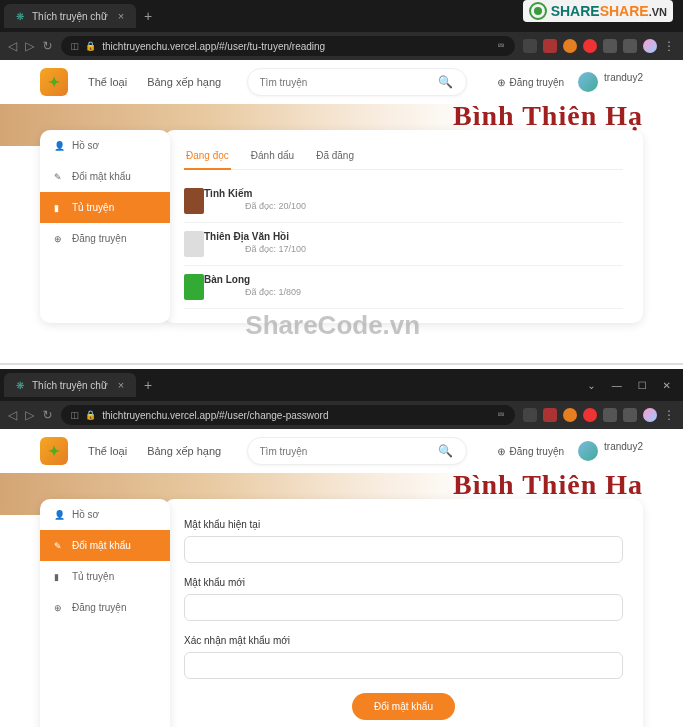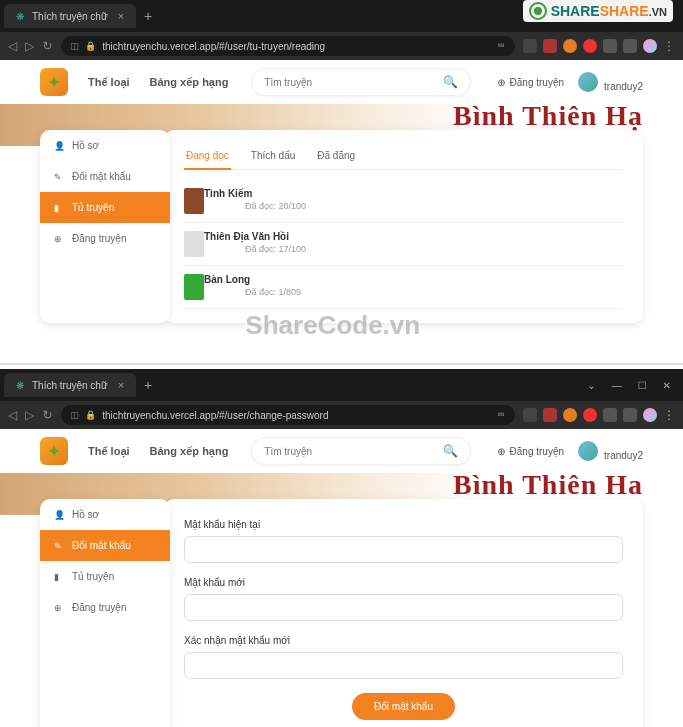--- a/index.html
+++ b/index.html
@@ -22,27 +22,27 @@
 .url-bar { flex: 1; background: #1a1a1a; border-radius: 14px; padding: 4px 10px; display: flex; align-items: center; gap: 6px; }
 .url-text { color: #ccc; font-size: 10px; flex: 1; }
 .lock-icon { color: #888; font-size: 9px; }
 .ext-icons { display: flex; gap: 6px; align-items: center; }
 .ext-icon { width: 14px; height: 14px; border-radius: 3px; display: inline-block; }
 
 
 .site-wrap { background: #fff; position: relative; }
 .site-header { display: flex; align-items: center; padding: 8px 40px; gap: 20px; }
 .logo { width: 28px; height: 28px; background: linear-gradient(135deg, #f5a623, #e67e22); border-radius: 6px; display: flex; align-items: center; justify-content: center; color: #5a2; font-weight: bold; font-size: 14px; }
-.nav-link { color: #555; font-size: 11px; cursor: pointer; font-weight: bold; }
+.nav-link { color: #555; font-size: 11px; cursor: pointer; }
 .search-box { flex: 1; max-width: 220px; margin: 0 auto; background: #fff; border: 1px solid #eee; border-radius: 18px; padding: 6px 12px; display: flex; align-items: center; box-shadow: 0 1px 3px rgba(0,0,0,0.05); justify-content: space-between; }
 .search-input { border: none; outline: none; flex: 1; font-size: 10px; background: transparent; }
 .search-icon { color: #e67e22; font-size: 12px; }
 .header-right { display: flex; align-items: center; gap: 14px; margin-left: auto; }
 .post-link { color: #555; font-size: 10px; display: flex; align-items: center; gap: 4px; cursor: pointer; }
-.user-info { display: flex; align-items: flex-end; gap: 6px; cursor: pointer; }
+.user-info { display: flex; align-items: flex-start; gap: 6px; cursor: pointer; }
 .avatar { width: 20px; height: 20px; border-radius: 50%; background: linear-gradient(135deg, #7bd, #4a9); }
 .username { font-size: 10px; color: #555; }
 
 
 .hero { height: 42px; position: relative; overflow: hidden; background: linear-gradient(90deg, #d4a574 0%, #e8c9a0 30%, #f5e6d3 50%, #fff 70%); }
 .hero-text { position: absolute; right: 40px; top: -4px; font-size: 28px; font-weight: bold; color: #a02020; font-family: Georgia, serif; letter-spacing: 1px; text-shadow: 1px 1px 0 rgba(255,255,255,0.3);}
 
 
 .content { display: flex; padding: 0 40px 30px; position: relative; margin-top: -16px; }
 .sidebar-card { background: #fff; border-radius: 10px; box-shadow: 0 2px 10px rgba(0,0,0,0.1); width: 130px; overflow: hidden; z-index: 2; }
@@ -169,21 +169,21 @@
             <span>Tủ truyện</span>
           </div>
         <div class="sidebar-item">
             <span class="sidebar-icon">⊕</span>
             <span>Đăng truyện</span>
           </div>
       </div>
       <div class="main-card">
         <div class="tabs">
           <div class="tab-item active">Đang đọc</div>
-          <div class="tab-item">Thích dấu</div>
+          <div class="tab-item">Đánh dấu</div>
           <div class="tab-item">Đã đăng</div>
         </div>
         <div class="story-list">
           <div class="story-row">
             <div class="story-thumb"></div>
             <div class="story-info">
               <div class="story-title">Tình Kiếm</div>
               <div class="story-progress">Đã đọc: 20/100</div>
             </div>
           </div>

